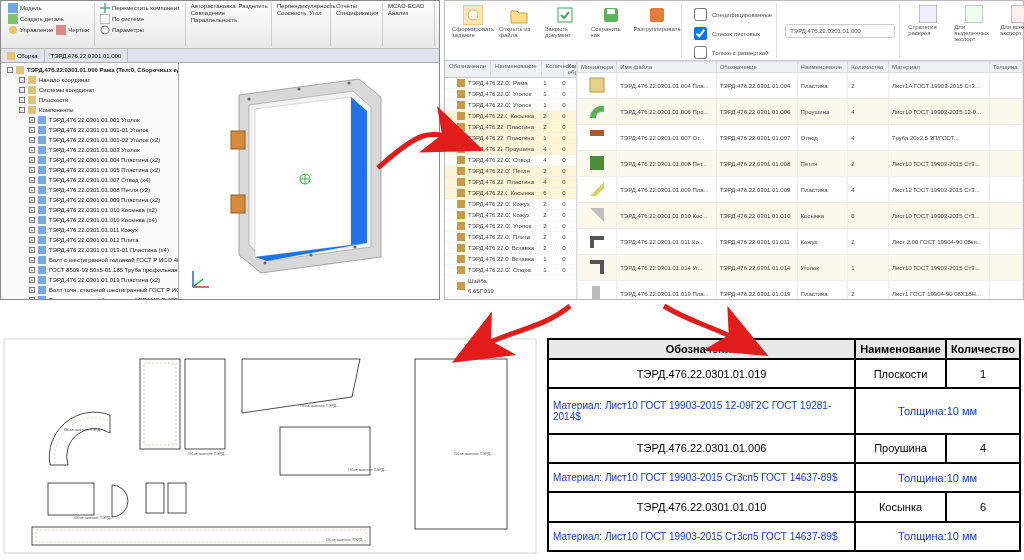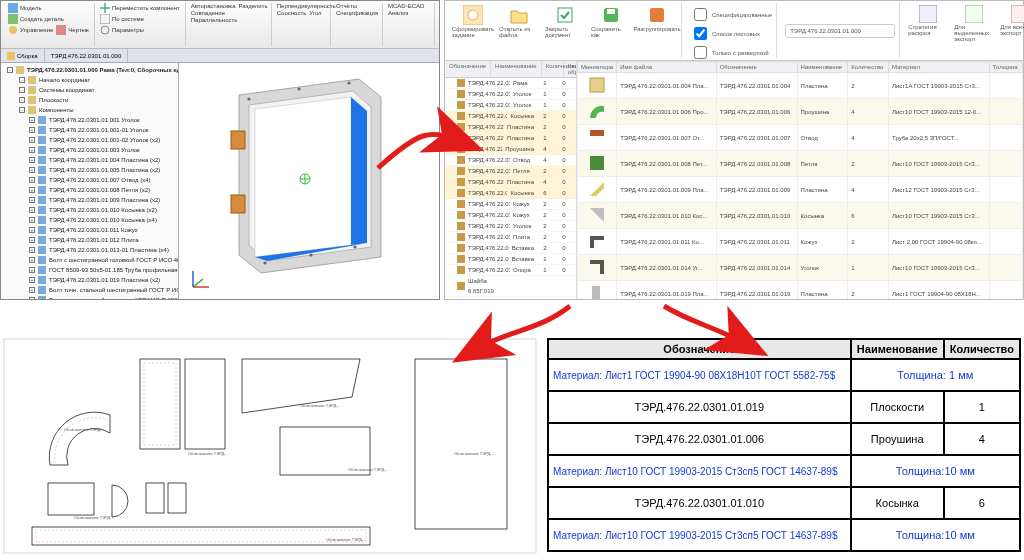--- a/index.html
+++ b/index.html
@@ -953,27 +953,27 @@
   <table>
     <thead>
       <tr>
         <th>Обозначение</th>
         <th>Наименование</th>
         <th>Количество</th>
       </tr>
     </thead>
     <tbody id="spec-body">
         <tr>
-          <td class="mat">Материал: Лист1 ГОСТ 19904-90 08Х18Н10Т ГОСТ 5582-75$</td>
-          <td class="th" colspan="2">Толщина: 1 мм</td>
-        </tr>
-        <tr>
           <td>ТЭРД.476.22.0301.01.019</td>
           <td>Плоскости</td>
           <td>1</td>
+        </tr>
+        <tr>
+          <td class="mat">Материал: Лист10 ГОСТ 19903-2015 12-09Г2С ГОСТ 19281-2014$</td>
+          <td class="th" colspan="2">Толщина:10 мм</td>
         </tr>
         <tr>
           <td>ТЭРД.476.22.0301.01.006</td>
           <td>Проушина</td>
           <td>4</td>
         </tr>
         <tr>
           <td class="mat">Материал: Лист10 ГОСТ 19903-2015 Ст3сп5 ГОСТ 14637-89$</td>
           <td class="th" colspan="2">Толщина:10 мм</td>
         </tr>

